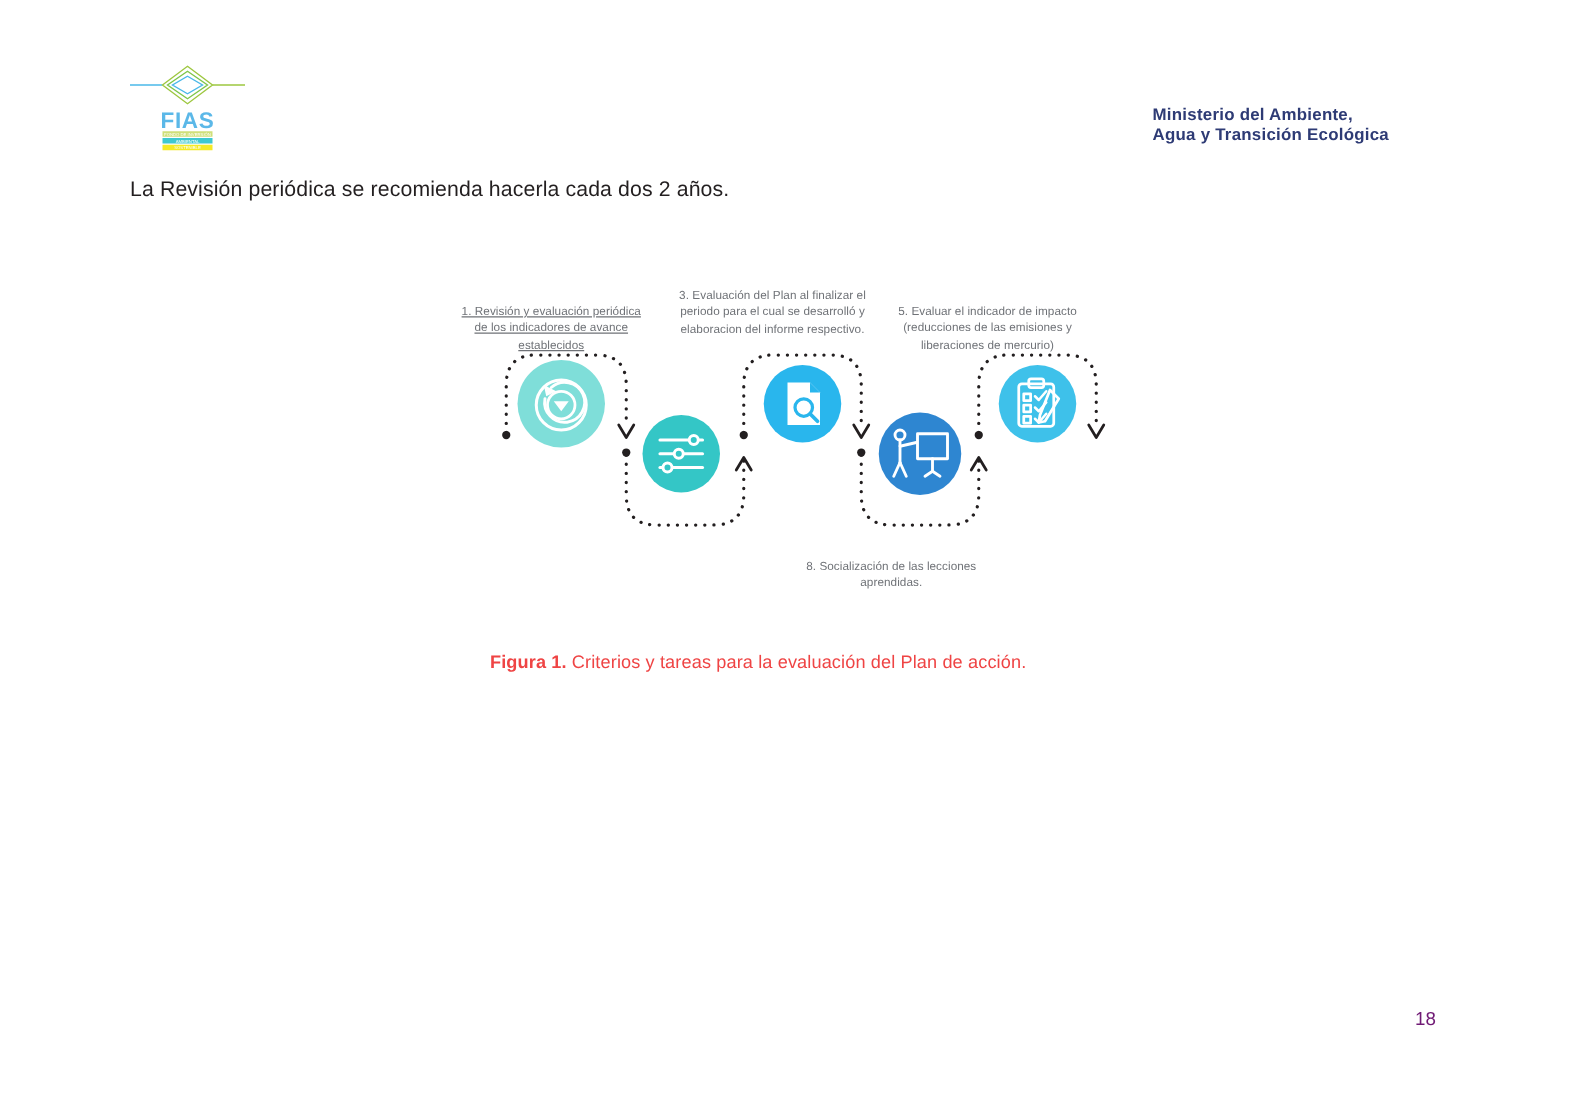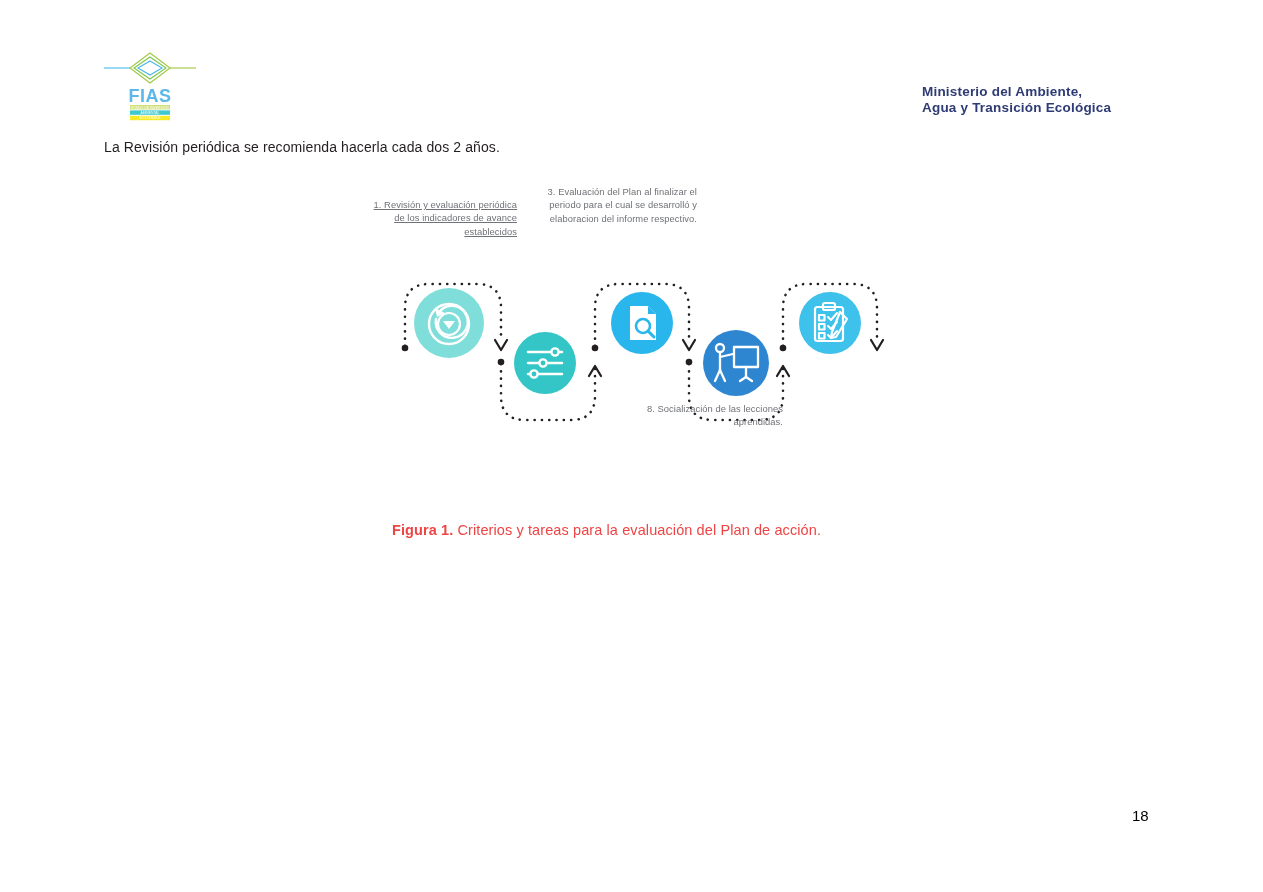--- a/index.html
+++ b/index.html
@@ -49,21 +49,21 @@
     letter-spacing: 0.2px;
     line-height: 16px;
     white-space: nowrap;
   }
 
   
   .body-paragraph {
     position: absolute;
     left: 104px;
     top: 125px;
-    font-size: 14px;
+    font-size: 17px;
     color: #231f20;
     letter-spacing: 0.1px;
     white-space: nowrap;
   }
 
   
   .figure-wrap {
     position: absolute;
     left: 355px;
     top: 180px;
@@ -77,22 +77,23 @@
     width: 530px;
     height: 320px;
   }
   .figure-canvas svg { display: block; }
 
   .step-text {
     position: absolute;
     font-size: 9.4px;
     line-height: 13.4px;
     color: #6f7277;
-    text-align: right;
+    text-align: center;
     letter-spacing: 0.05px;
+    margin-top: 44px;
   }
   .step-text.t1 { left: 10px;  top: 18px;  width: 152px; text-decoration: underline; }
   .step-text.t3 { left: 184px; top: 5px;   width: 158px; }
   .step-text.t5 { left: 356px; top: 18px;  width: 158px; }
   .step-text.t2 { left: 63px;  top: 222px; width: 222px; }
   .step-text.t4 { left: 288px; top: 222px; width: 140px; }
 
   
   .figure-caption {
     position: absolute;
@@ -105,21 +106,21 @@
     white-space: nowrap;
   }
   .figure-caption .cap-strong { font-weight: bold; }
 
   
   .page-number {
     position: absolute;
     left: 1132px;
     top: 807px;
     font-size: 15px;
-    color: #000000;
+    color: #701a75;
   }
 </style>
 </head>
 <body>
 
 <div class="page-header">
 
   <div class="fias-logo">
     <svg width="92" height="72" viewBox="0 0 92 72" xmlns="http://www.w3.org/2000/svg">
 
@@ -267,20 +268,21 @@
         <g fill="none" stroke="#ffffff" stroke-width="2.2" stroke-linejoin="round">
           <path d="M 485,132 L 492,139 L 481,157 L 476,158 L 477,152 Z"></path>
         </g>
       </g>
 
     </svg>
   </div>
 
   <div class="step-text t1">1. Revisión y evaluación periódica de los indicadores de avance establecidos</div>
   <div class="step-text t3">3. Evaluación del Plan al finalizar el periodo para el cual se desarrolló y elaboracion del informe respectivo.</div>
+  <div class="step-text t5">5. Evaluar el indicador de impacto (reducciones de las emisiones y liberaciones de mercurio)</div>
   <div class="step-text t4">8. Socialización de las lecciones aprendidas.</div>
 
 </div>
 
 <div class="figure-caption">
   <span class="cap-strong">Figura 1.</span><span> Criterios y tareas para la evaluación del Plan de acción.</span>
 </div>
 
 <div class="page-number">18</div>
 

